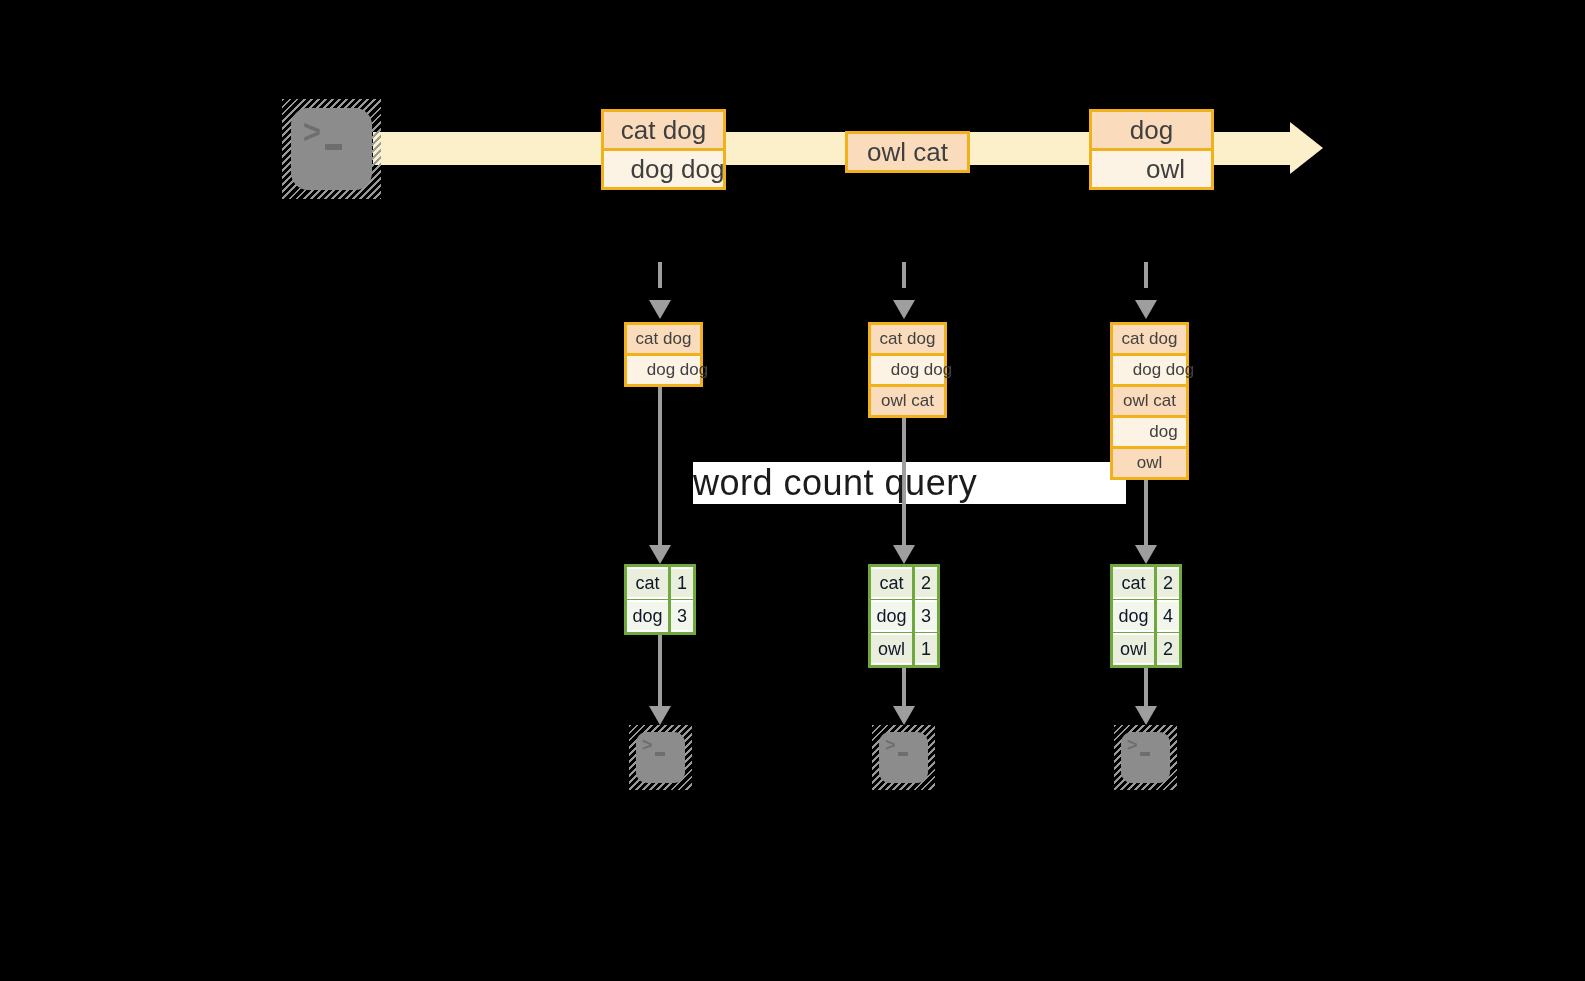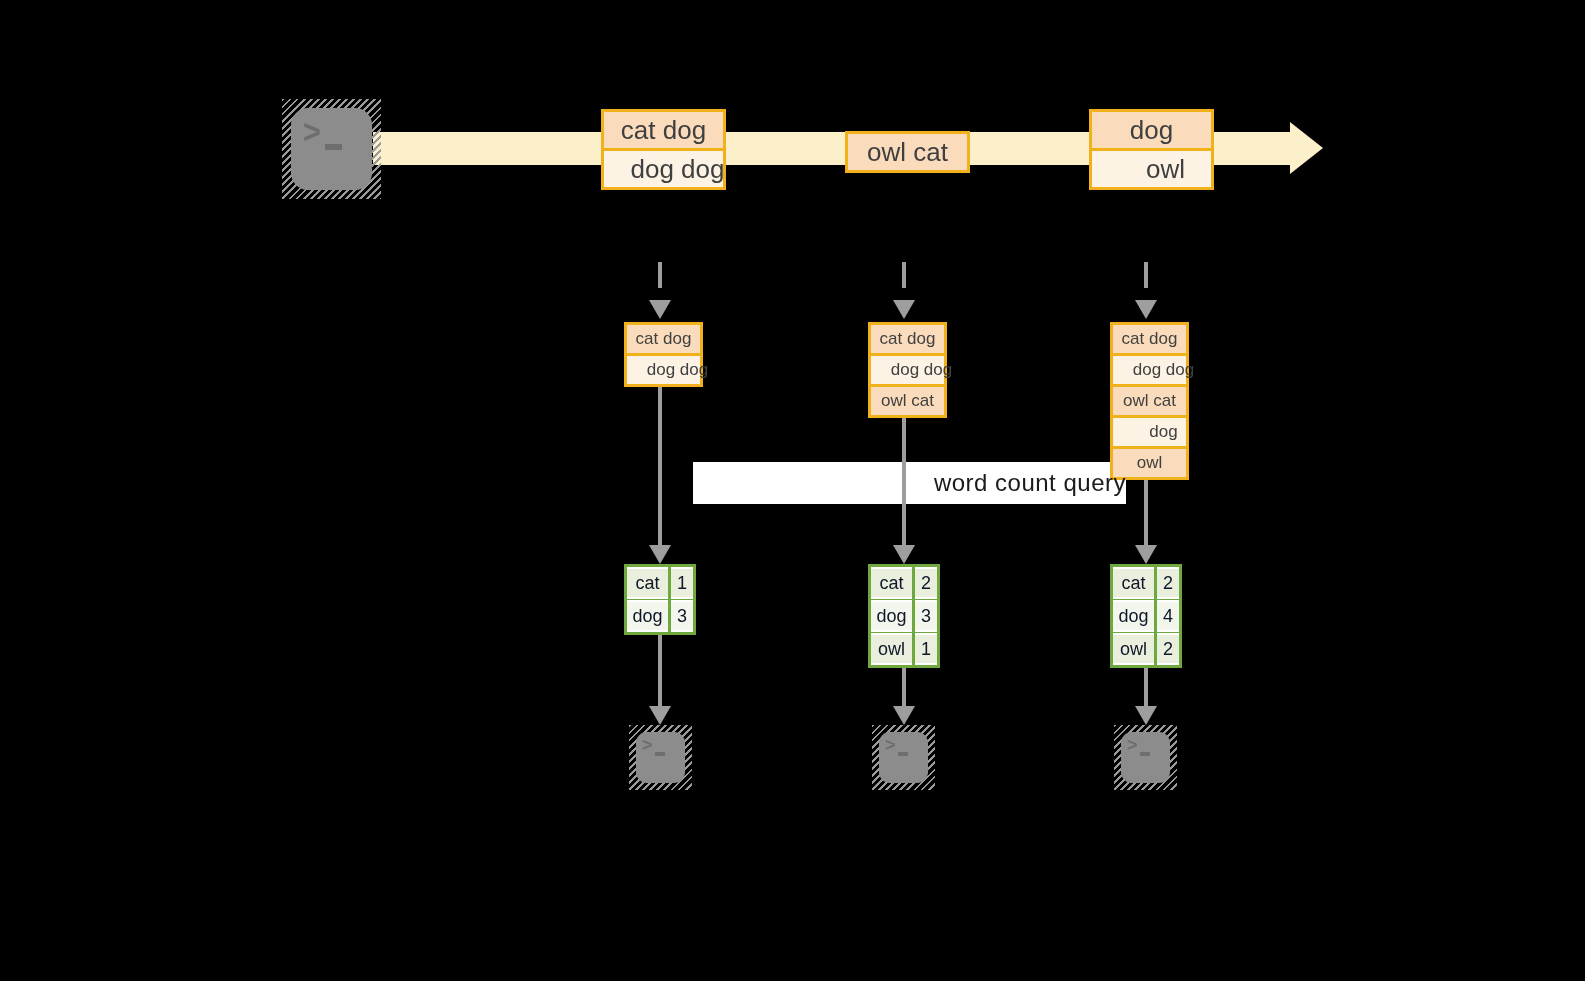--- a/index.html
+++ b/index.html
@@ -29,21 +29,21 @@
   .dseg{position:absolute;width:4px;height:26px;background:var(--flow-arrow,#9e9e9e);z-index:2;}
   .shaft{position:absolute;width:4px;background:var(--flow-arrow,#9e9e9e);z-index:2;}
   .head{position:absolute;width:0;height:0;border-left:11px solid transparent;
         border-right:11px solid transparent;border-top:19px solid var(--flow-arrow,#9e9e9e);
         z-index:2;}
 
   
   .qband{position:absolute;left:693px;top:462px;width:433px;height:42px;
          background:var(--query-band,#fff);z-index:1;}
   .qtext{position:absolute;left:693px;top:462px;width:433px;height:36px;
-         line-height:42px;text-align:right;font-size:24px;font-weight:300;
+         line-height:42px;text-align:left;font-size:36px;font-weight:300;
          letter-spacing:.5px;color:#1b1b1b;z-index:4;}
 
   
   .gtable{position:absolute;display:grid;grid-template-columns:41px 22px;
           gap:1px 3px;background:var(--table-border,#6ea83f);
           border:3px solid var(--table-border,#6ea83f);z-index:3;}
   .gcell{background:var(--table-cell,#e9efdc);border-top:2px solid #fff;
          border-bottom:2px solid #fff;height:28px;display:flex;align-items:center;
          justify-content:center;font-size:18px;color:#0f172a;}
   .gcell.alt{background:var(--table-cell-alt,#f3f6ec);}

